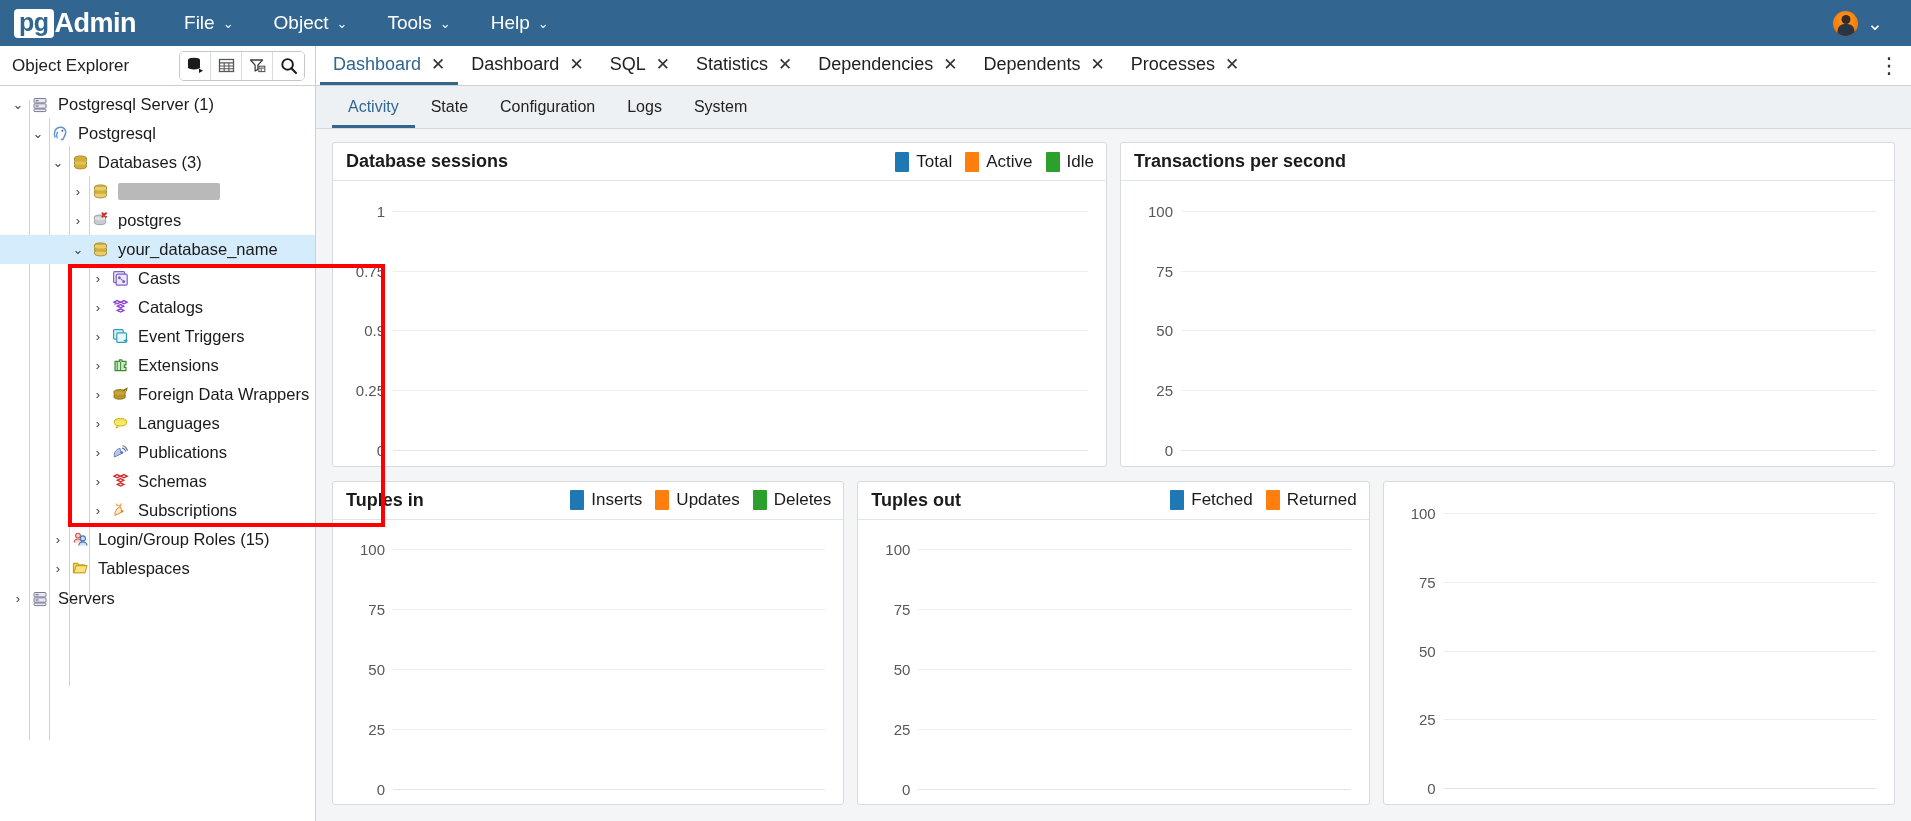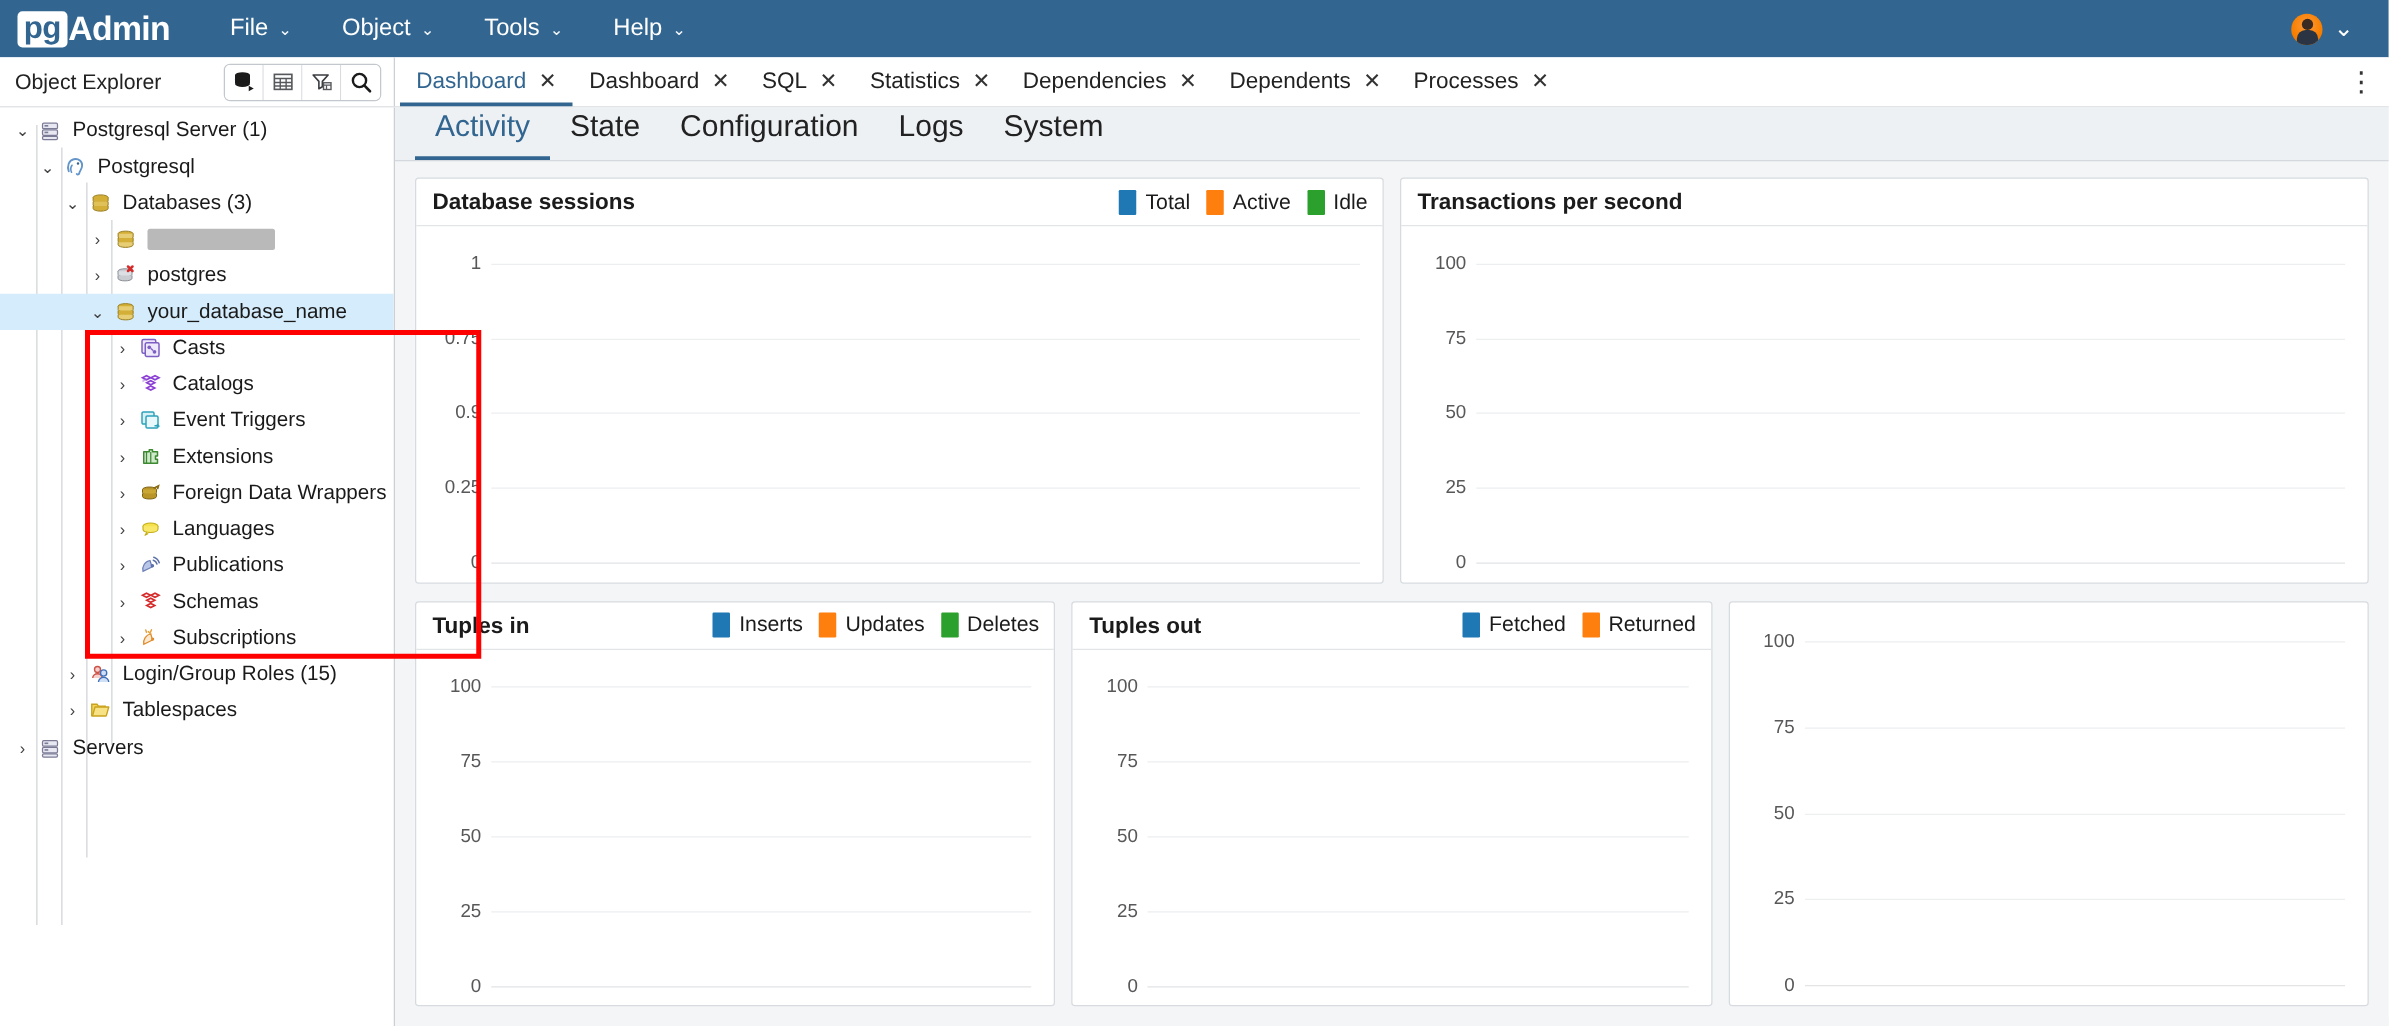--- a/index.html
+++ b/index.html
@@ -166,21 +166,21 @@
     border-left: 0;
   }
   .subtabs {
     height: 43px; min-height: 43px;
     display: flex; align-items: flex-end;
     background: #eef1f4;
     border-bottom: 1px solid #d5d9dd;
     padding-left: 16px;
   }
   .subtab {
-    font-size: 24px; color: #222; padding: 0 16px 9px 16px;
+    font-size: 16px; color: #222; padding: 0 16px 9px 16px;
     cursor: pointer; border-bottom: 3px solid transparent;
     white-space: nowrap;
   }
   .subtab.active { color: #326690; border-bottom: 3px solid #326690; }
 
   .panels {
     flex: 1; padding: 13px 16px 16px 16px;
     display: flex; flex-direction: column; gap: 14px; min-height: 0;
   }
   .panel-row { display: flex; gap: 13px; flex: 1; min-height: 0; }

